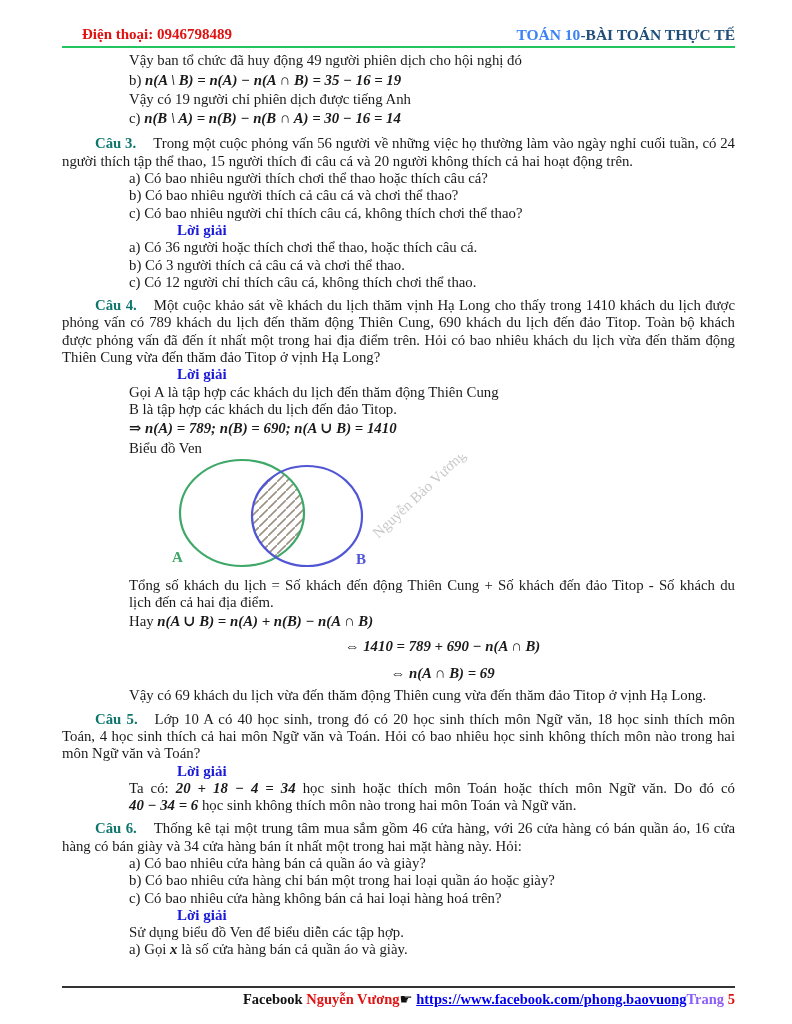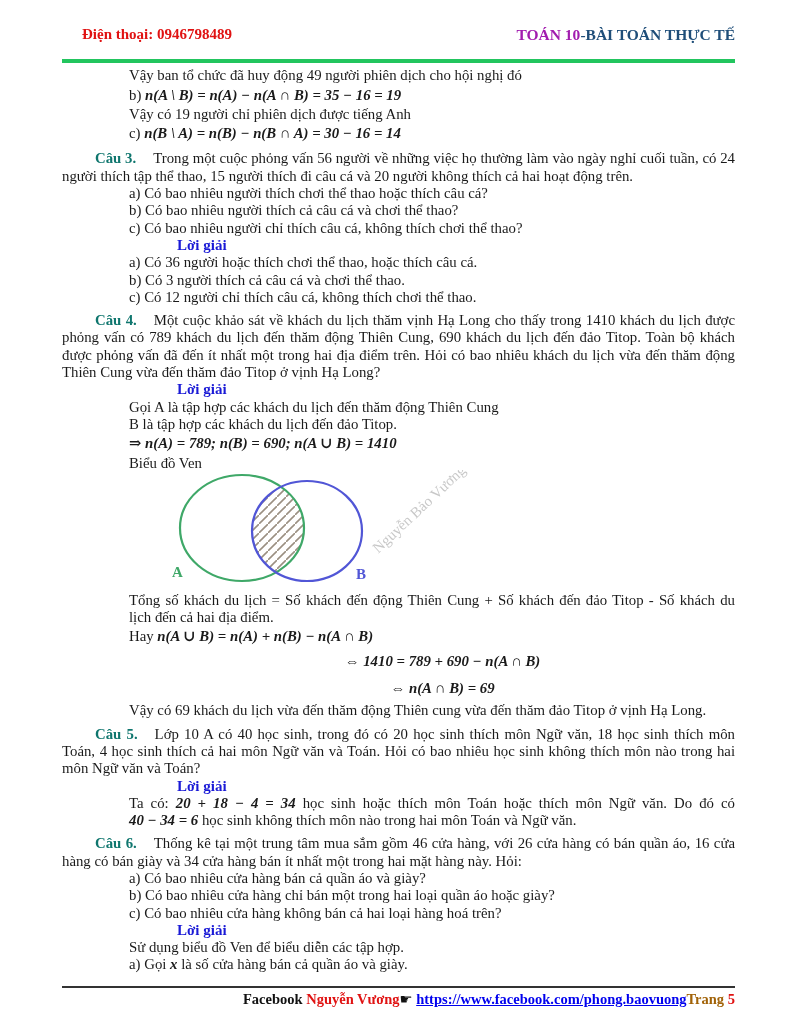--- a/index.html
+++ b/index.html
@@ -9,24 +9,24 @@
     box-sizing:border-box;
     padding:26px 57px 16px 62px;
     background:#ffffff;
     font-family:"Liberation Serif","DejaVu Serif",serif;
     font-size:14.8px;line-height:17.3px;color:#1a1a1a;
     display:flex;flex-direction:column;
     overflow:hidden;
   }
   
   .hdr{display:flex;justify-content:space-between;align-items:flex-start;
-       border-bottom:4px solid #22c55e;padding-bottom:16px;padding-left:20px;}
+       border-bottom:2px solid #22c55e;padding-bottom:3px;padding-left:20px;}
   .hdr-phone{font-weight:bold;color:#e01212;font-size:15px;}
   .hdr-title{font-weight:bold;font-size:15.5px;}
-  .hdr-title .t-red{color:#a21caf;margin-top:21px;}
+  .hdr-title .t-red{color:#3b82f6;margin-top:21px;}
   .hdr-title .t-navy{color:#1f4e79;}
   
   .hang{margin-left:67px;}          
   .hang2{margin-left:88px;text-align:center;}         
   .mi{font-style:italic;font-weight:bold;}           
   .mathline{margin-top:2px;margin-bottom:2px;}
   .dispmath{margin-top:5px;margin-bottom:5px;}
   .cau{margin-top:6px;text-align:justify;}
   .cau .stem-indent{display:inline-block;width:33px;}
   .cau-label{font-weight:bold;color:#0f766e;padding-right:17px;}
@@ -35,21 +35,21 @@
   .gap-top{margin-top:4px;}
   
   .venn-wrap{margin-left:98px;margin-top:-2px;height:122px;}
   
   .ftr{margin-top:auto;border-top:2px solid #333333;padding-top:3px;
        text-align:right;font-weight:bold;font-size:14.5px;}
   .f-black{color:#111111;}
   .f-red{color:#e01212;}
   .f-hand{color:#111111;font-family:"DejaVu Sans",sans-serif;font-weight:normal;}
   .f-link{color:#0000ee;text-decoration:underline;}
-  .f-violet{color:#a16207;}
+  .f-violet{color:#8b5cf6;}
 </style>
 </head>
 <body>
 
 <div class="page">
 
   <div class="hdr">
     <span class="hdr-phone">Điện thoại: 0946798489</span>
     <span class="hdr-title"><span class="t-red">TOÁN 10</span><span class="t-navy">-BÀI TOÁN THỰC TẾ</span></span>
   </div>

